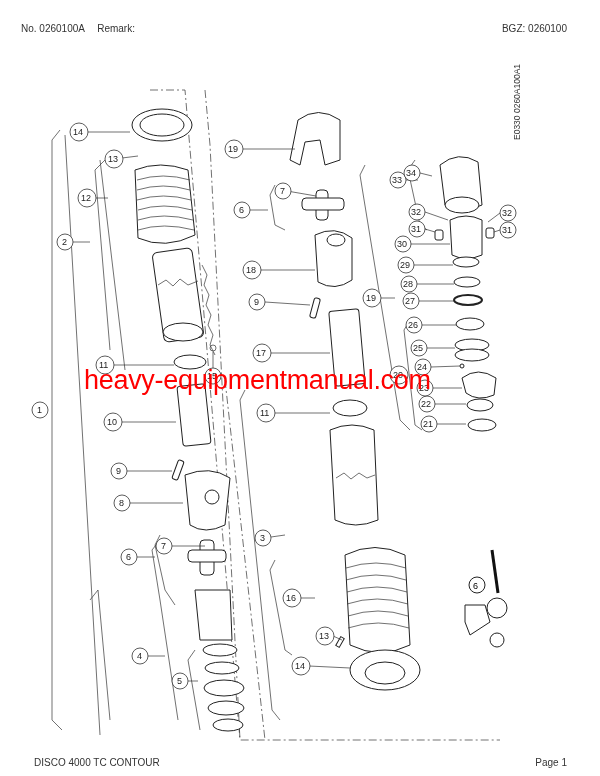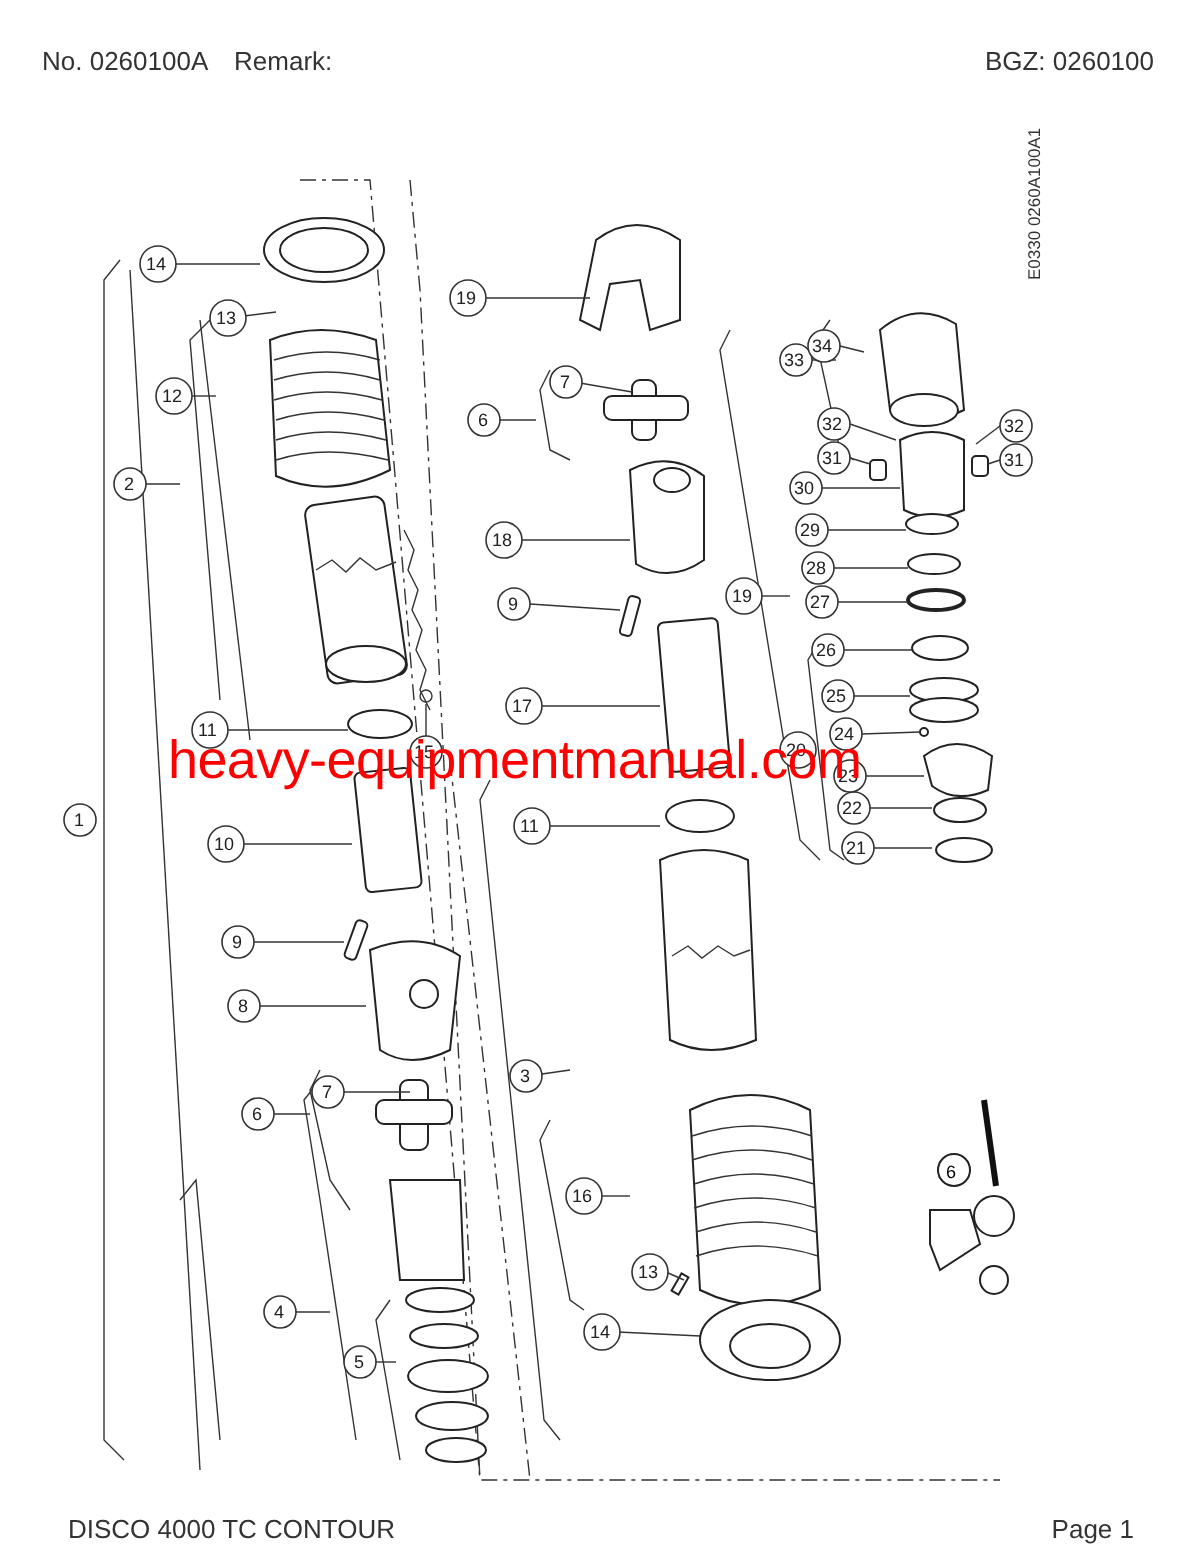--- a/index.html
+++ b/index.html
@@ -1,20 +1,20 @@
 <!DOCTYPE html>
 <html><head>
 <meta charset="utf-8">
 <style>
   html, body { margin: 0; padding: 0; background: #ffffff; }
   body { width: 600px; height: 776px; position: relative; overflow: hidden; font-family: "Liberation Sans", sans-serif; color: #222; }
-  .hdr { position: absolute; font-size: 13px; color: #333; }
+  .hdr { position: absolute; font-size: 10px; color: #333; }
   .hdr-left { left: 21px; top: 23px; }
   .hdr-left span + span { margin-left: 10px; }
-  .hdr-right { right: 23px; top: 23px; padding-left: 20px; }
+  .hdr-right { right: 33px; top: 23px; padding-left: 20px; }
   .ftr-left { left: 34px; top: 757px; }
   .ftr-right { right: 33px; top: 757px; margin-left: 48px; }
   .side-code { position: absolute; left: 512px; top: 100px; font-size: 8.5px; color: #333; transform: rotate(-90deg); transform-origin: left top; white-space: nowrap; top: 140px; }
   svg.diagram { position: absolute; left: 0; top: 0; width: 600px; height: 776px; }
   .callout circle { fill: #fff; stroke: #333; stroke-width: 0.8; }
   .callout text { font-family: "Liberation Sans", sans-serif; font-size: 9px; fill: #222; }
   .part { fill: #fff; stroke: #222; stroke-width: 1; }
   .thin { fill: none; stroke: #333; stroke-width: 0.7; }
   .dash { fill: none; stroke: #333; stroke-width: 0.7; stroke-dasharray: 8 3 2 3; }
   .watermark { position: absolute; left: 84px; top: 365px; font-size: 27px; color: #ff0000; white-space: nowrap; letter-spacing: -0.3px; font-family: Liberation Sans, sans-serif; }

